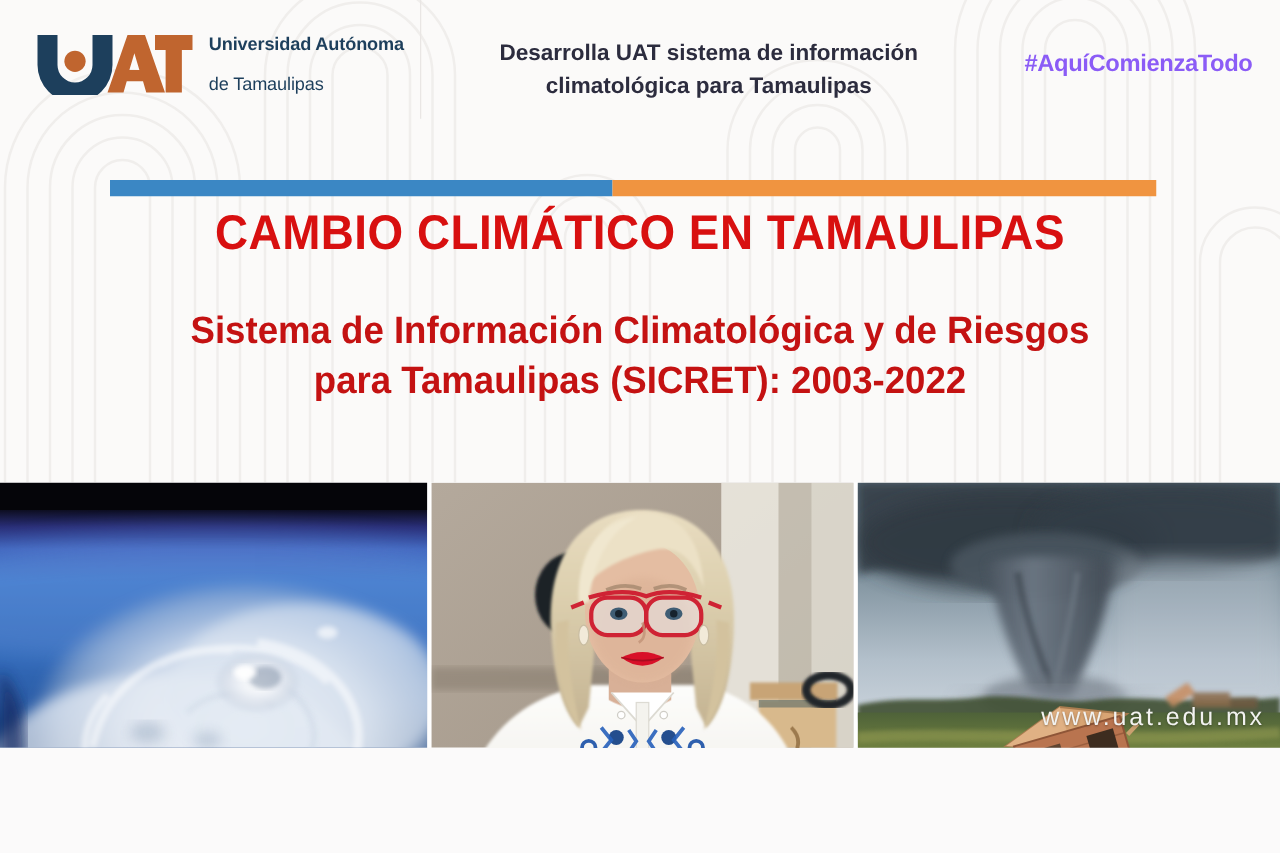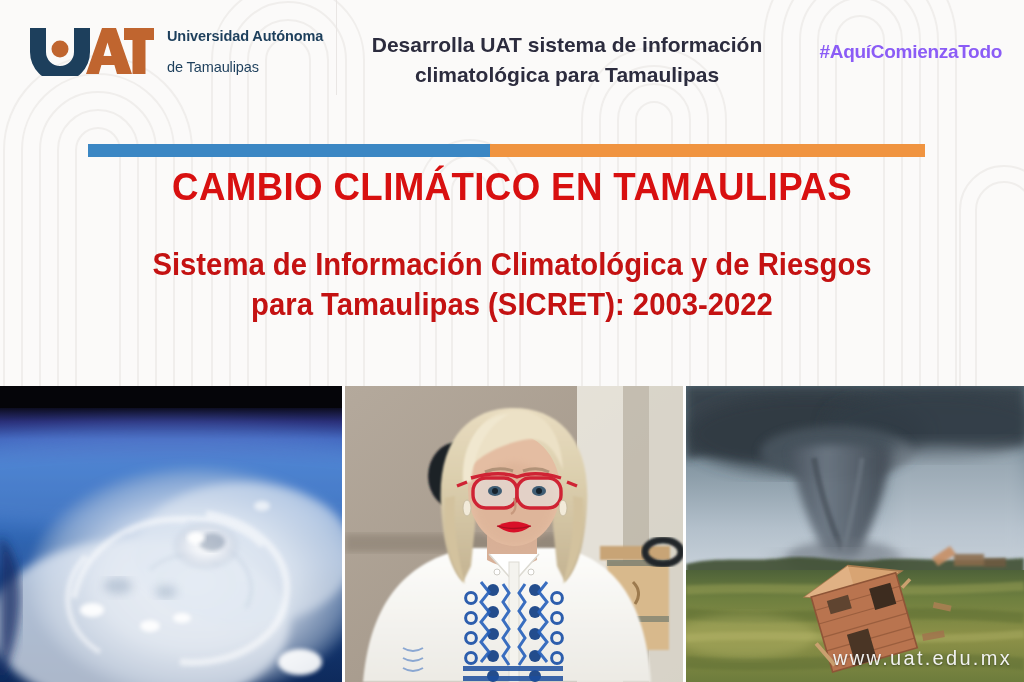--- a/index.html
+++ b/index.html
@@ -69,21 +69,21 @@
     width: 1px;
     height: 95px;
     background: #e9e6e4;
   }
   .headline {
     position: absolute;
     left: 352px;
     top: 30px;
     width: 430px;
     text-align: center;
-    font-size: 21px;
+    font-size: 18px;
     font-weight: bold;
     line-height: 1.42;
     color: #2c2c3e;
   }
   .hashtag {
     position: absolute;
     right: 22px;
     top: 41px;
     font-size: 19px;
     font-weight: bold;
@@ -138,21 +138,21 @@
   .strip {
     position: absolute;
     left: 0;
     top: 386px;
     width: 1024px;
     height: 296px;
     display: flex;
   }
   .photo {
     position: relative;
-    height: 296px;
+    height: 212px;
     overflow: hidden;
   }
   .photo.p1 { width: 342px; }
   .photo.gap { width: 3px; background: #ffffff; }
   .photo.p2 { width: 338px; }
   .photo.gap2 { width: 3px; background: #ffffff; }
   .photo.p3 { width: 338px; }
   .photo svg { display: block; }
 
   .url-text {

